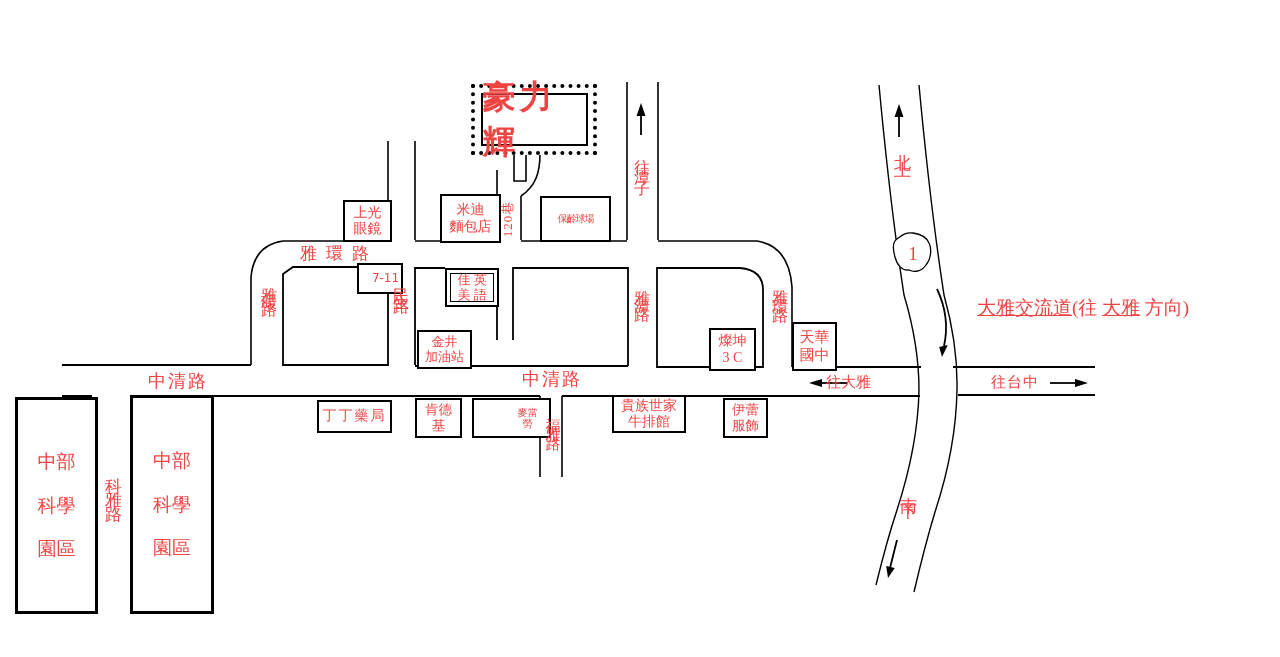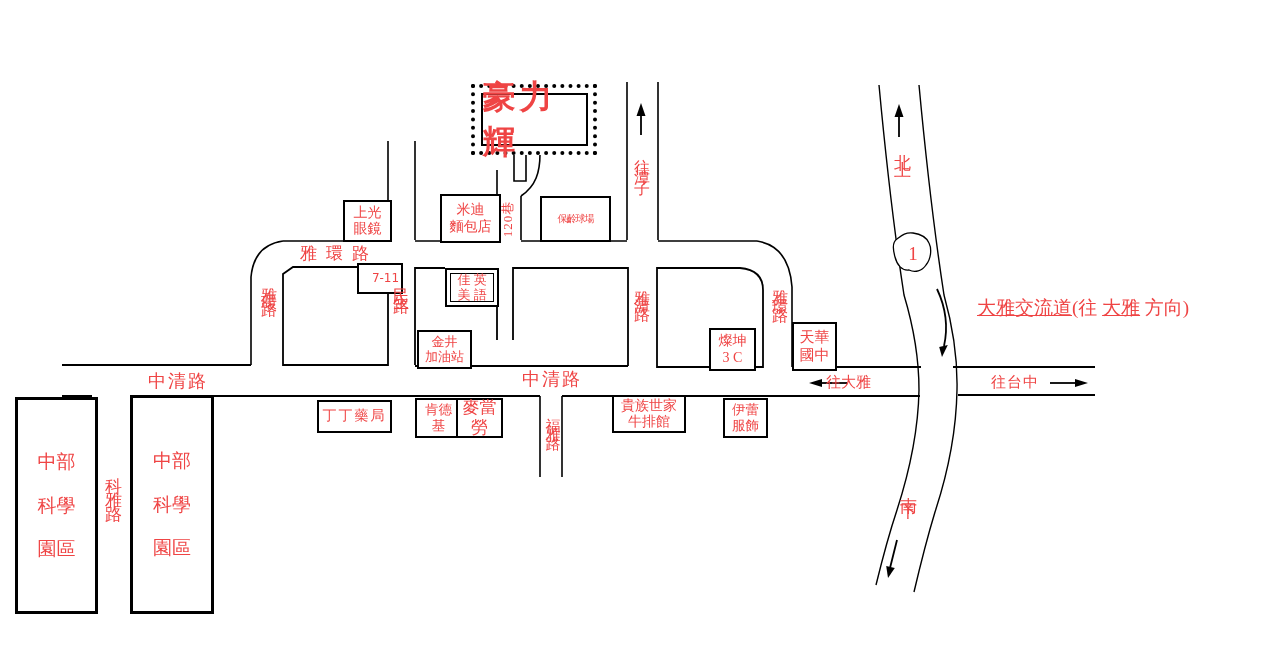--- a/index.html
+++ b/index.html
@@ -100,21 +100,21 @@
   </div>
   <div class="box" style="left:417px;top:330px;width:51px;height:35px;font-size:13px;">金井
 加油站</div>
   <div class="box" style="left:680px;top:328px;width:43px;height:39px;font-size:14px;margin-left:29px;">燦坤
 3 C</div>
   <div class="box" style="left:792px;top:322px;width:41px;height:45px;font-size:15px;border-width:2.5px;">天華
 國中</div>
   <div class="box" style="left:317px;top:400px;width:71px;height:29px;font-size:14px;letter-spacing:2px;">丁丁藥局</div>
   <div class="box" style="left:415px;top:398px;width:43px;height:36px;font-size:13.5px;">肯德
 基</div>
-  <div class="box" style="left:456px;top:398px;width:43px;height:36px;font-size:17px;">麥當
+  <div class="box" style="left:472px;top:398px;width:43px;height:36px;font-size:10px;padding-left:32px;">麥當
 勞</div>
   <div class="box" style="left:612px;top:395px;width:70px;height:34px;font-size:14px;">貴族世家
 牛排館</div>
   <div class="box" style="left:723px;top:398px;width:41px;height:36px;font-size:13.5px;">伊蕾
 服飾</div>
   <div class="box thick" style="left:15px;top:397px;width:77px;height:211px;font-size:19px;line-height:2.3;">中部
 科學
 園區</div>
   <div class="box thick" style="left:130px;top:395px;width:78px;height:213px;font-size:19px;line-height:2.3;">中部
 科學

